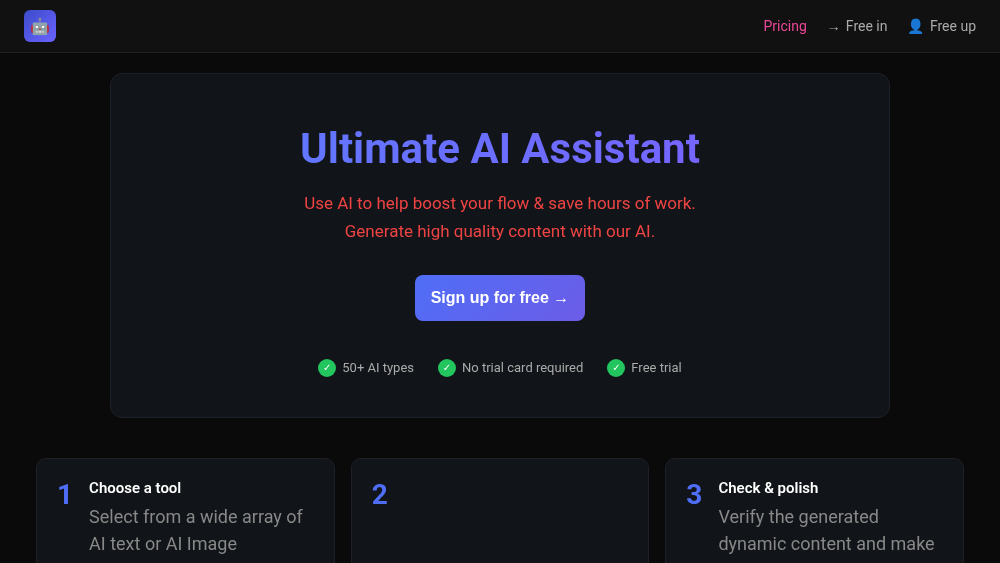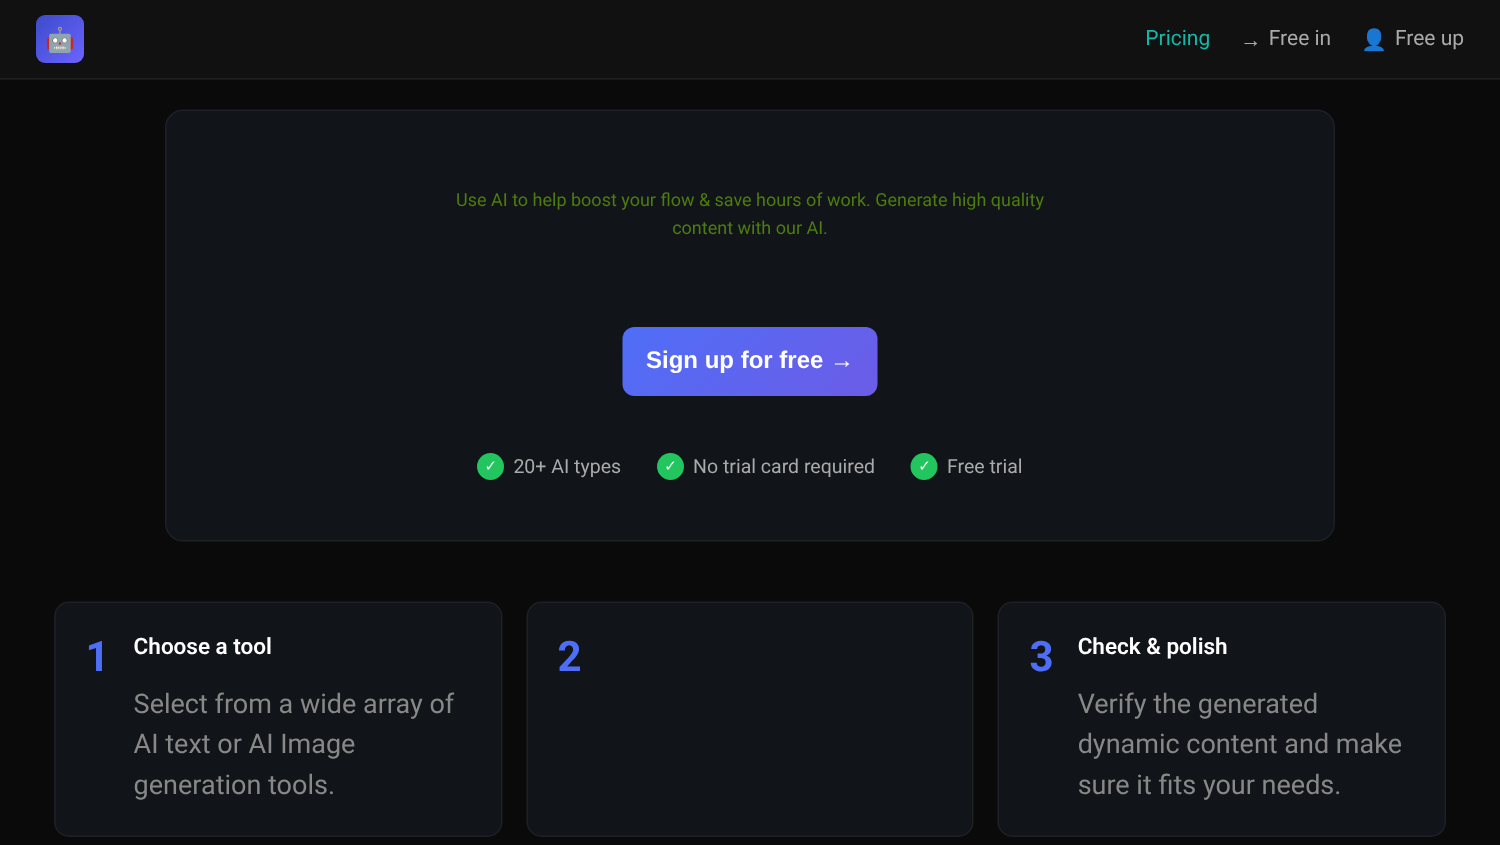--- a/index.html
+++ b/index.html
@@ -35,21 +35,21 @@
       align-items: center;
       justify-content: center;
       font-size: 16px;
     }
     .nav-links {
       display: flex;
       align-items: center;
       gap: 20px;
     }
     .nav-links a {
-      color: #14b8a6;
+      color: #ec4899;
       text-decoration: none;
       font-size: 14px;
       cursor: pointer;
     }
     .nav-signin {
       display: flex;
       align-items: center;
       gap: 5px;
       color: #aaaaaa;
       font-size: 14px;
@@ -78,38 +78,37 @@
       font-size: 42px;
       font-weight: 700;
       background: linear-gradient(90deg, #5b7cff, #7c5fff);
       -webkit-background-clip: text;
       -webkit-text-fill-color: transparent;
       background-clip: text;
       margin-bottom: 16px;
       line-height: 1.2;
     }
     .hero-subtitle {
-      color: #4d7c0f;
-      font-size: 12px;
+      color: #ef4444;
+      font-size: 17px;
       line-height: 1.6;
       max-width: 400px;
-      margin: 0 auto 44px;
+      margin: 0 auto 30px;
     }
     .cta-button {
       display: inline-block;
       background: linear-gradient(135deg, #4f6ef7, #6c5ce7);
       color: #fff;
       font-size: 16px;
       font-weight: 600;
       padding: 14px 16px;
       border-radius: 8px;
       cursor: pointer;
       border: none;
       margin-bottom: 28px;
-      margin-top: 12px;
     }
     .trust-badges {
       display: flex;
       align-items: center;
       justify-content: center;
       gap: 24px;
       margin-top: 10px;
     }
     .trust-badge {
       display: flex;
@@ -153,21 +152,21 @@
       font-weight: 700;
       color: #4f6ef7;
       flex-shrink: 0;
       line-height: 1;
       margin-top: 2px;
     }
     .step-content h3 {
       font-size: 15px;
       font-weight: 600;
       color: #fff;
-      margin-bottom: 16px;
+      margin-bottom: 6px;
     }
     .step-content p {
       font-size: 18px;
       color: #888;
       line-height: 1.5;
     }
 
     .main-content {
       padding: 0 12px;
     }
@@ -188,26 +187,27 @@
     <span class="nav-signup">
       <span>👤</span>
       <span>Free up</span>
     </span>
   </div>
 </nav>
 
 <div class="main-content">
 
   <div class="hero-section">
+    <h1 class="hero-title">Ultimate AI Assistant</h1>
     <p class="hero-subtitle">Use AI to help boost your flow &amp; save hours of work. Generate high quality content with our AI.</p>
     <button class="cta-button">Sign up for free →</button>
     <div class="trust-badges">
       <div class="trust-badge">
         <div class="check-circle">✓</div>
-        <span>20+ AI types</span>
+        <span>50+ AI types</span>
       </div>
       <div class="trust-badge">
         <div class="check-circle">✓</div>
         <span>No trial card required</span>
       </div>
       <div class="trust-badge">
         <div class="check-circle">✓</div>
         <span>Free trial</span>
       </div>
     </div>

